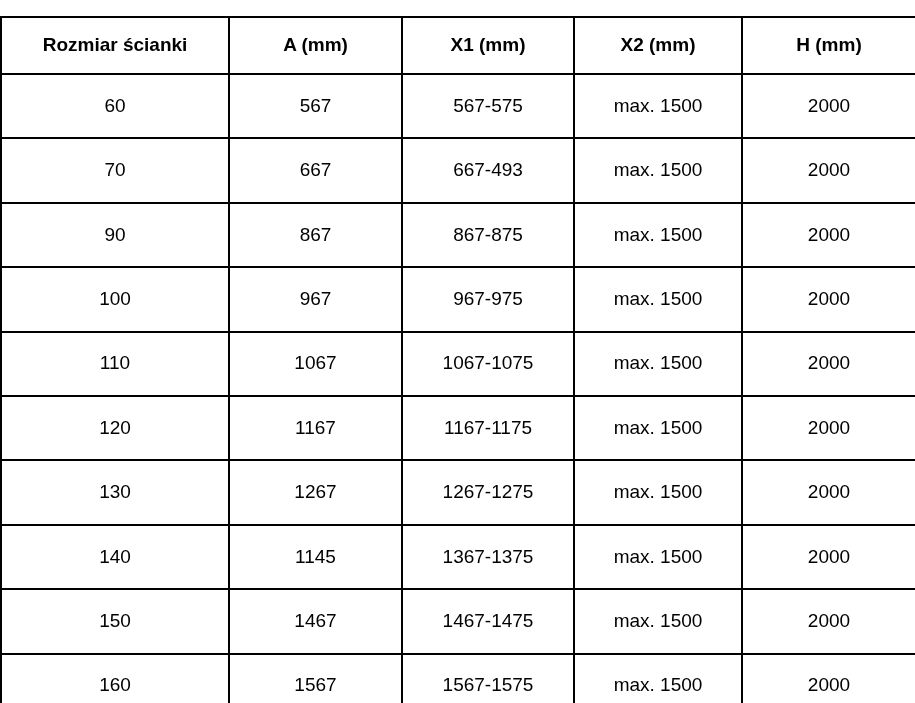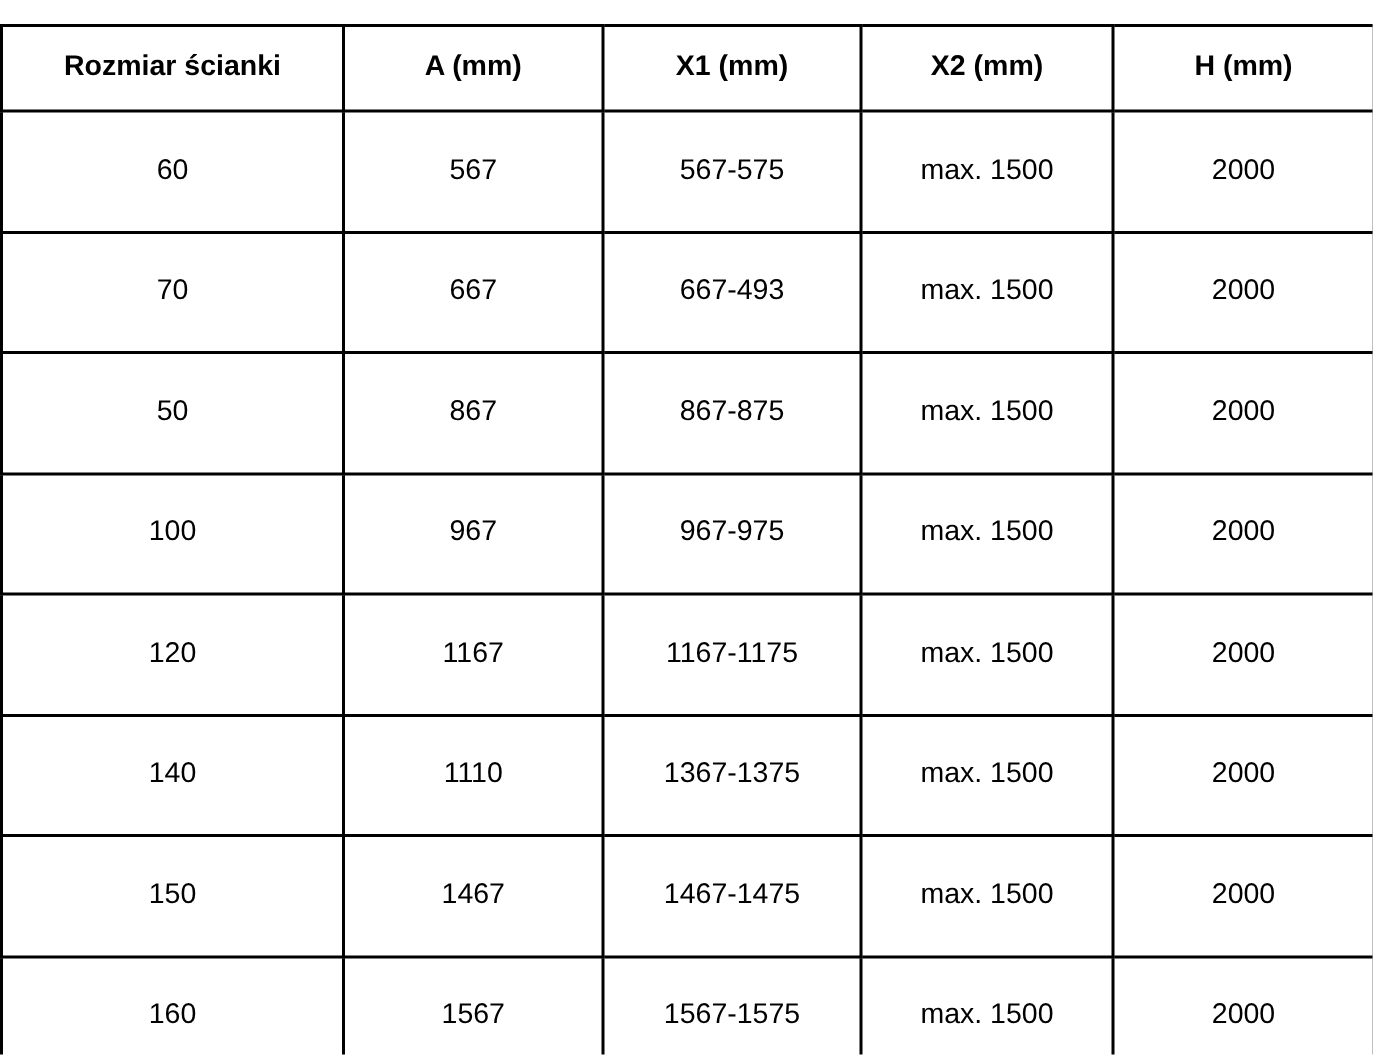--- a/index.html
+++ b/index.html
@@ -81,43 +81,57 @@
         <td>2000</td>
       </tr>
       <tr>
         <td>70</td>
         <td>667</td>
         <td>667-493</td>
         <td>max. 1500</td>
         <td>2000</td>
       </tr>
       <tr>
-        <td>50</td>
+        <td>90</td>
         <td>867</td>
         <td>867-875</td>
         <td>max. 1500</td>
         <td>2000</td>
       </tr>
       <tr>
         <td>100</td>
         <td>967</td>
         <td>967-975</td>
         <td>max. 1500</td>
         <td>2000</td>
       </tr>
       <tr>
+        <td>110</td>
+        <td>1067</td>
+        <td>1067-1075</td>
+        <td>max. 1500</td>
+        <td>2000</td>
+      </tr>
+      <tr>
         <td>120</td>
         <td>1167</td>
         <td>1167-1175</td>
         <td>max. 1500</td>
         <td>2000</td>
       </tr>
       <tr>
+        <td>130</td>
+        <td>1267</td>
+        <td>1267-1275</td>
+        <td>max. 1500</td>
+        <td>2000</td>
+      </tr>
+      <tr>
         <td>140</td>
-        <td>1110</td>
+        <td>1145</td>
         <td>1367-1375</td>
         <td>max. 1500</td>
         <td>2000</td>
       </tr>
       <tr>
         <td>150</td>
         <td>1467</td>
         <td>1467-1475</td>
         <td>max. 1500</td>
         <td>2000</td>

